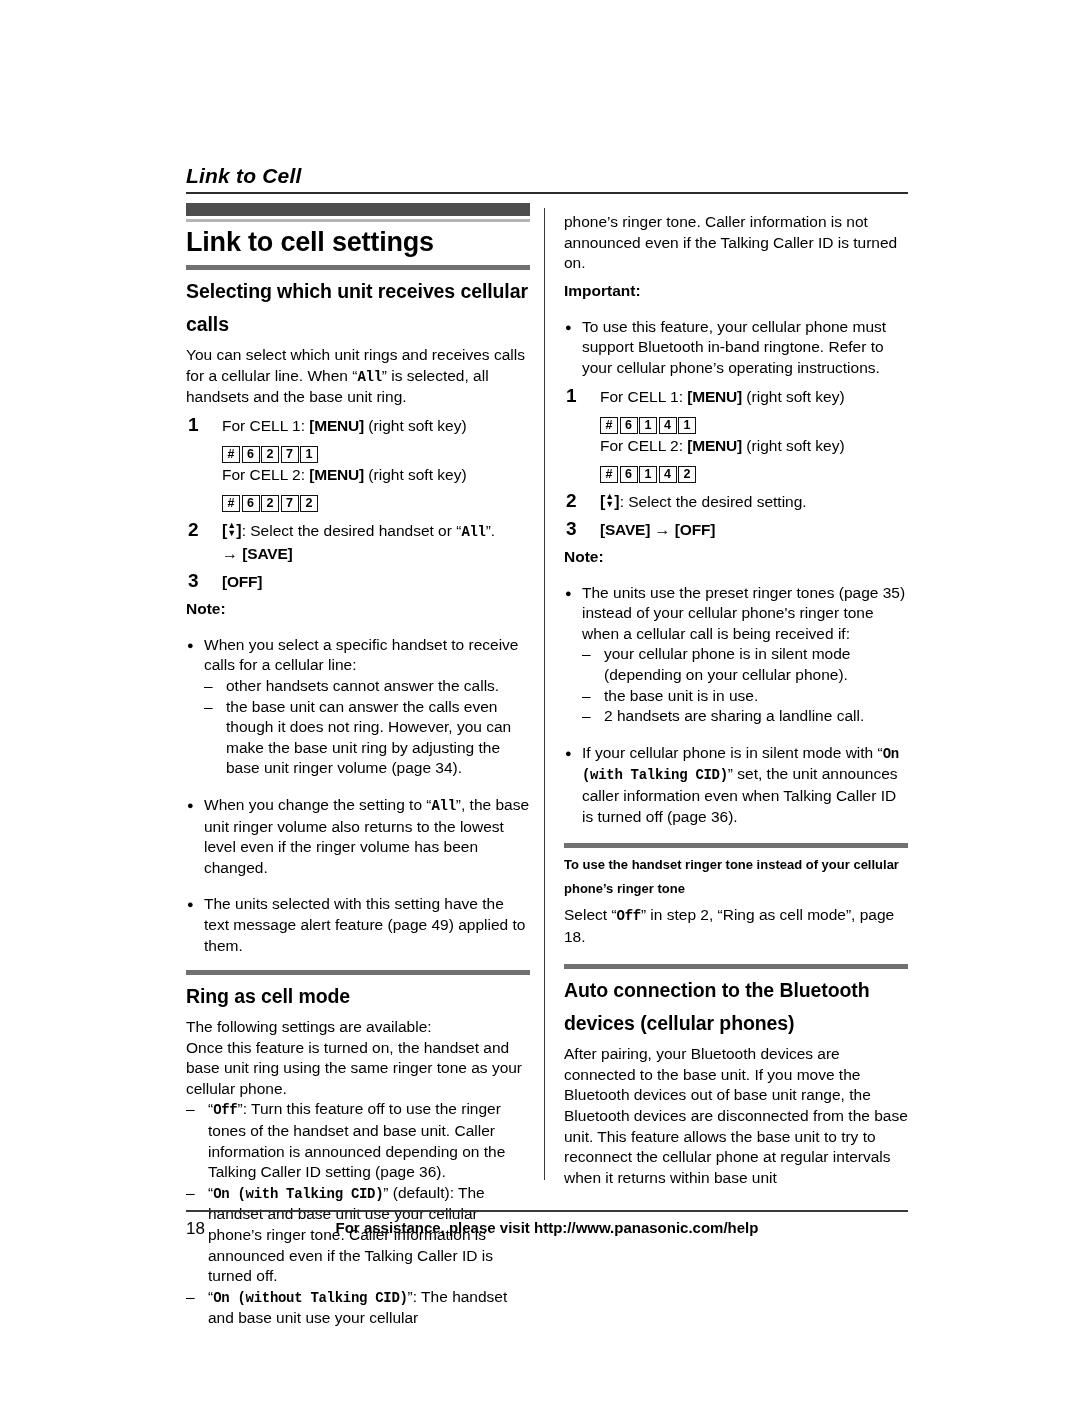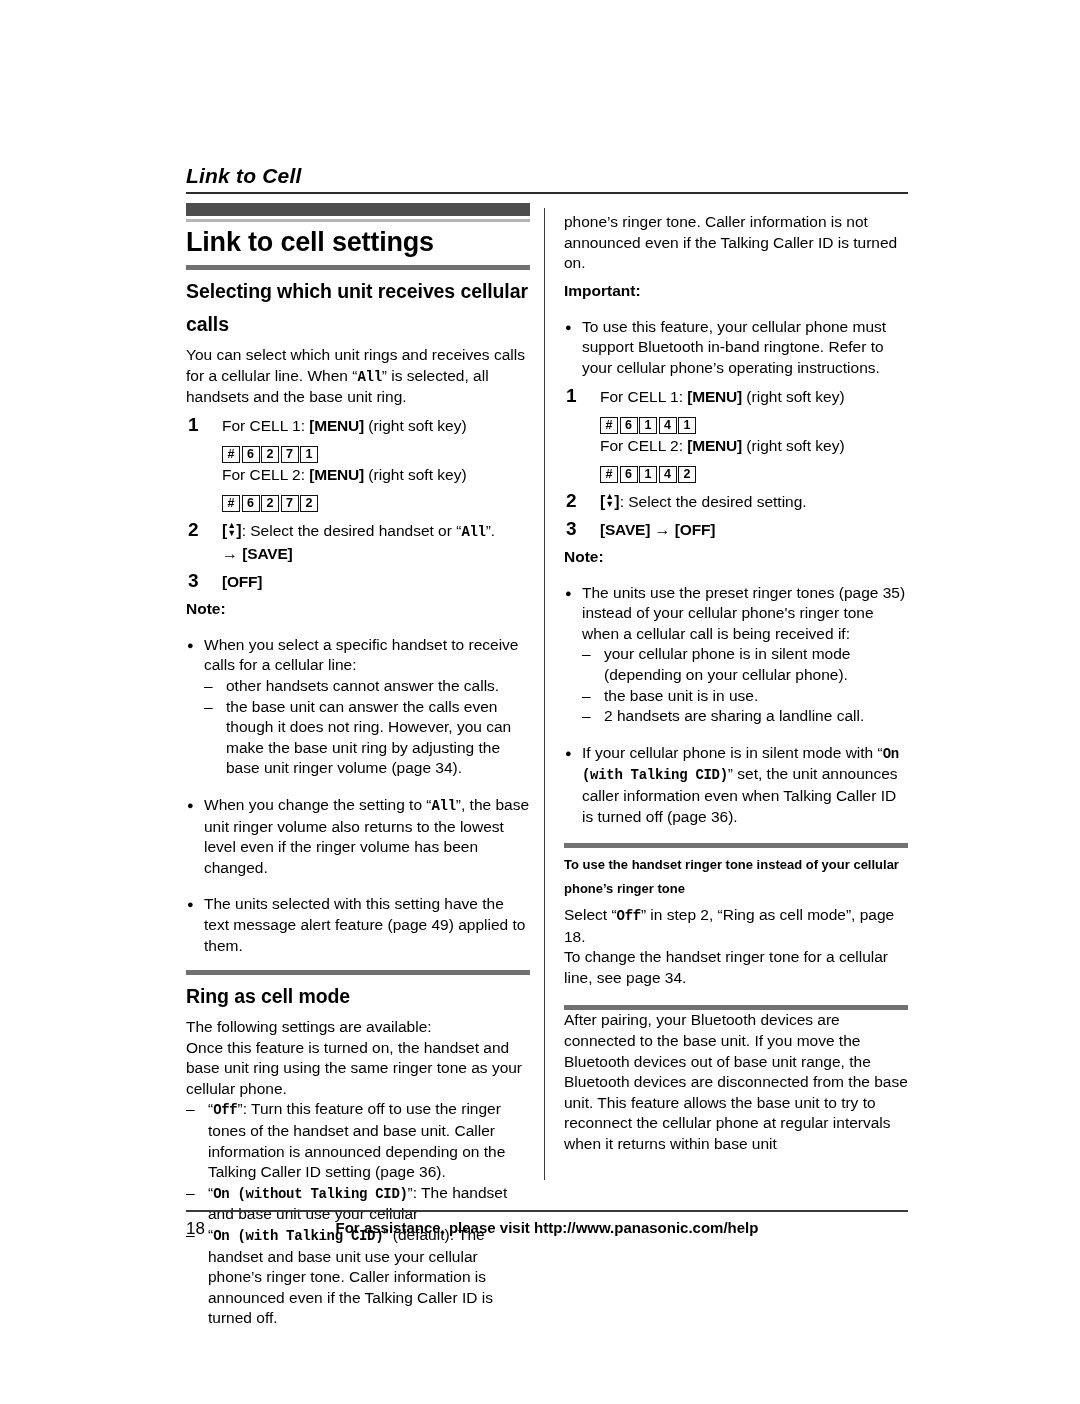--- a/index.html
+++ b/index.html
@@ -331,22 +331,22 @@
 
       <div style="height:14px"></div>
       <div class="bar-gray"></div>
       <div class="h2">Ring as cell mode</div>
 
       <p class="body">The following settings are available:</p>
       <p class="body">Once this feature is turned on, the handset and base unit ring using the same ringer tone as your cellular phone.</p>
 
       <ul class="dashes plain-dashes">
         <li><span>“</span><span class="mono">Off</span><span>”</span><span>: Turn this feature off to use the ringer tones of the handset and base unit. Caller information is announced depending on the Talking Caller ID setting (page 36).</span></li>
+        <li><span>“</span><span class="mono">On (with Talking CID)</span><span>”</span><span> (default): The handset and base unit use your cellular phone’s ringer tone. Caller information is announced even if the Talking Caller ID is turned off.</span></li>
         <li><span>“</span><span class="mono">On (without Talking CID)</span><span>”</span><span>: The handset and base unit use your cellular</span></li>
-        <li><span>“</span><span class="mono">On (with Talking CID)</span><span>”</span><span> (default): The handset and base unit use your cellular phone’s ringer tone. Caller information is announced even if the Talking Caller ID is turned off.</span></li>
       </ul>
 
     </div>
 
     <div class="col col-right">
 
       <div style="height:9px"></div>
       <p class="body">phone’s ringer tone. Caller information is not announced even if the Talking Caller ID is turned on.</p>
 
       <div class="label-bold">Important:</div>
@@ -388,24 +388,24 @@
           </ul>
         </li>
         <li><span>If your cellular phone is in silent mode with “</span><span class="mono">On (with Talking CID)</span><span>” set, the unit announces caller information even when Talking Caller ID is turned off (page 36).</span></li>
       </ul>
 
       <div style="height:16px"></div>
       <div class="bar-gray"></div>
       <div class="h3">To use the handset ringer tone instead of your cellular phone’s ringer tone</div>
 
       <p class="body"><span>Select “</span><span class="mono">Off</span><span>” in step 2, “Ring as cell mode”, page 18.</span></p>
-      <p class="body">To change the handset ringer tone for a cellular line, see page 34.</p>
 
       <div style="height:17px"></div>
       <div class="bar-gray"></div>
+      <div class="h2">Auto connection to the Bluetooth devices (cellular phones)</div>
 
       <p class="body">After pairing, your Bluetooth devices are connected to the base unit. If you move the Bluetooth devices out of base unit range, the Bluetooth devices are disconnected from the base unit. This feature allows the base unit to try to reconnect the cellular phone at regular intervals when it returns within base unit</p>
 
     </div>
   </div>
 
   <div class="footer-rule"></div>
   <div class="footer">
     <div class="footer-page">18</div>
     <div class="footer-text">For assistance, please visit http://www.panasonic.com/help</div>

